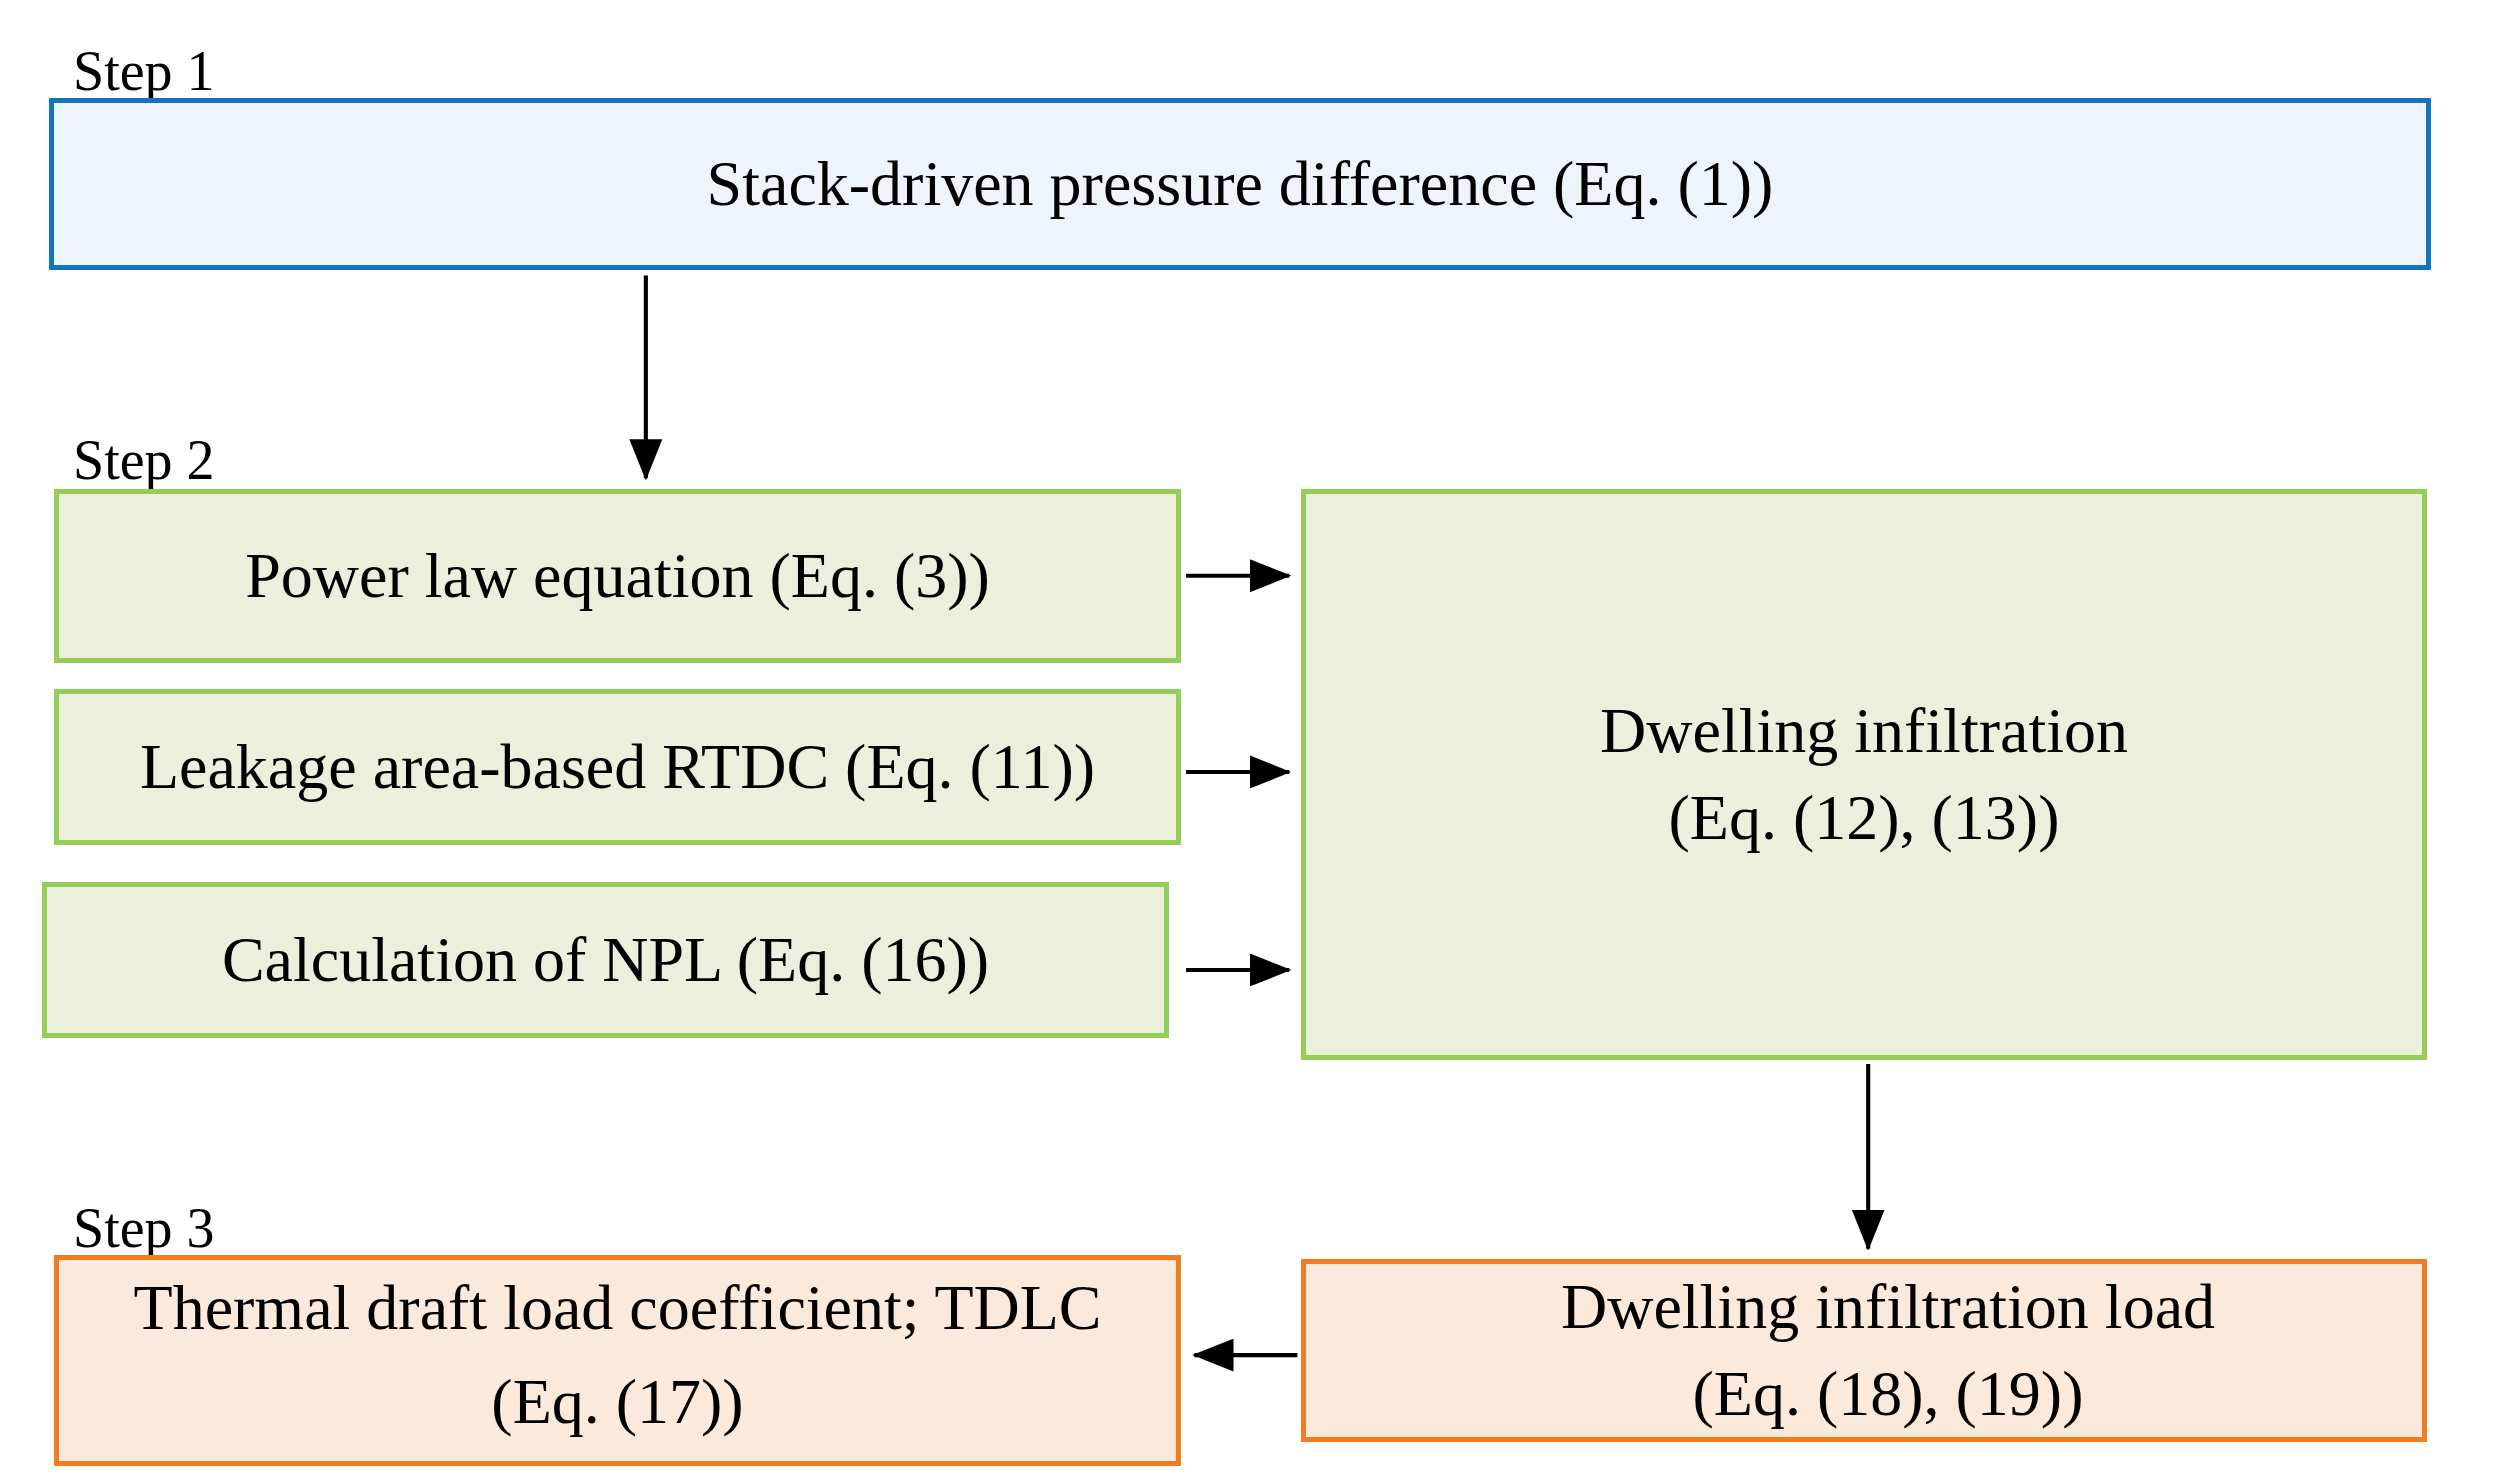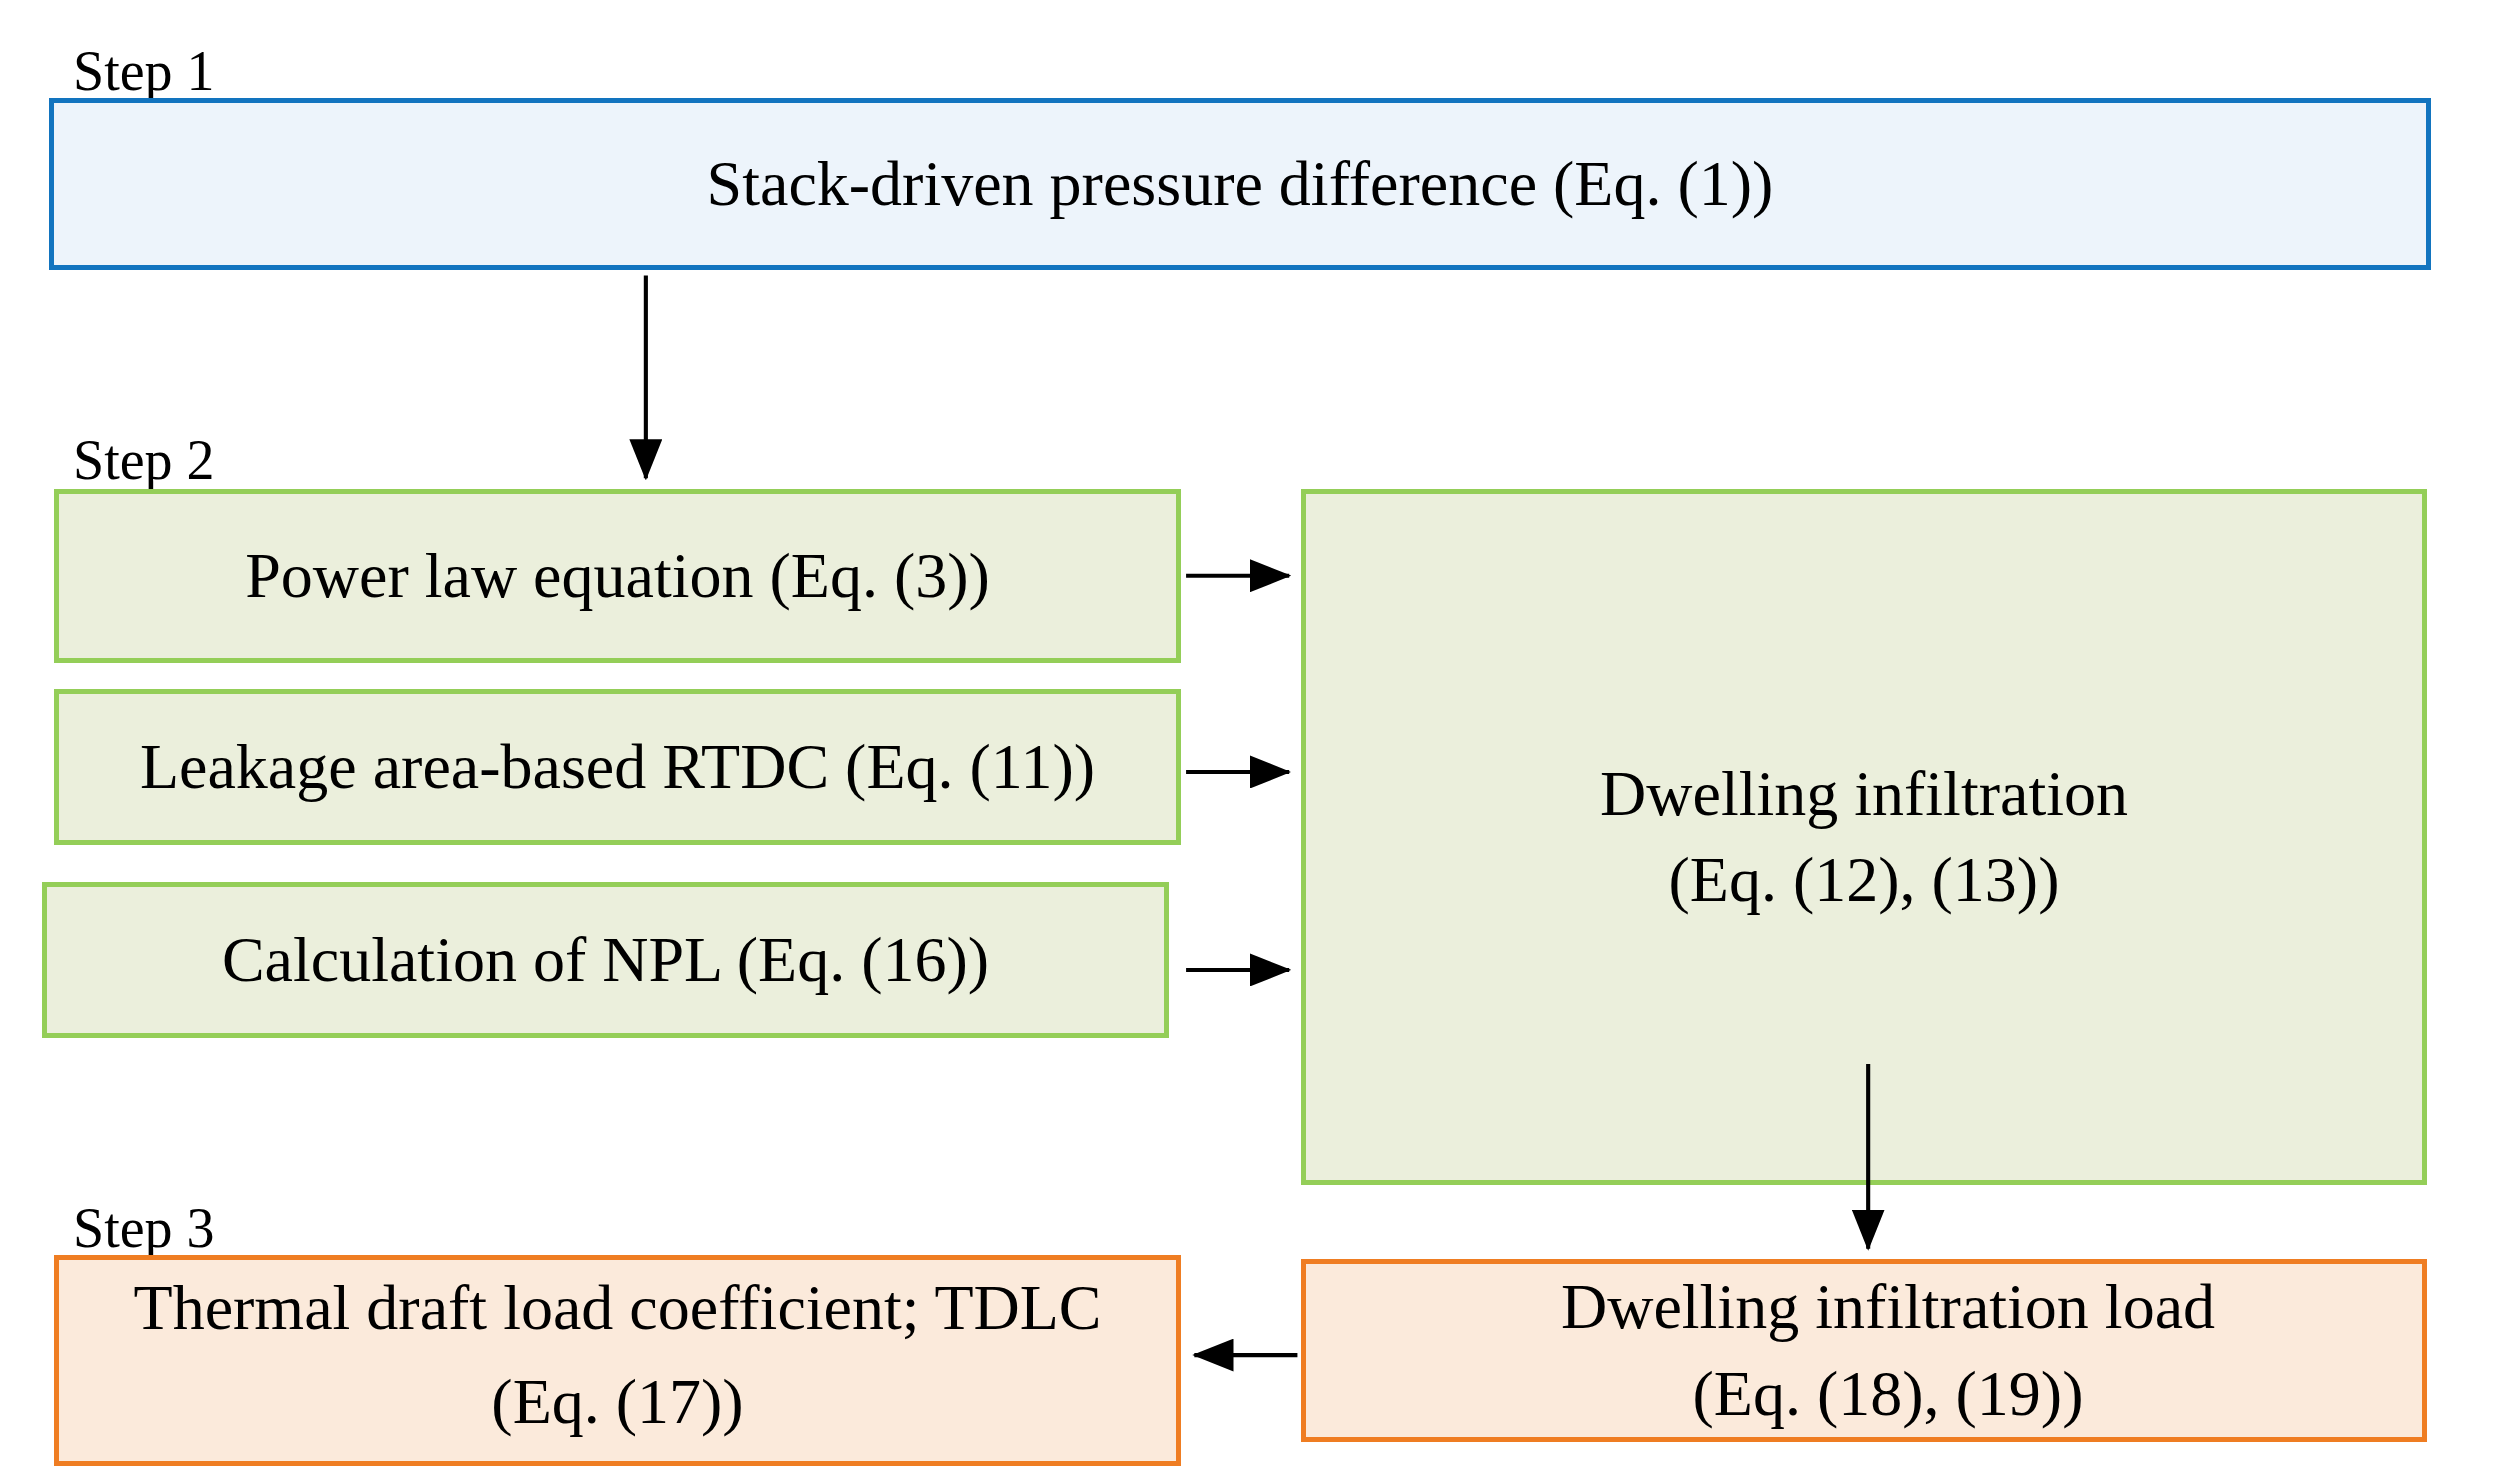--- a/index.html
+++ b/index.html
@@ -55,21 +55,21 @@
   </div>
 
   <div class="box green" style="left:54px; top:689px; width:1127px; height:156px">
     <span class="l">Leakage area-based RTDC (Eq. (11))</span>
   </div>
 
   <div class="box green" style="left:42px; top:882px; width:1127px; height:156px">
     <span class="l">Calculation of NPL (Eq. (16))</span>
   </div>
 
-  <div class="box green" style="left:1301px; top:489px; width:1126px; height:696px">
+  <div class="box green" style="left:1301px; top:489px; width:1126px; height:571px">
     <span class="l">Dwelling infiltration</span>
     <span class="l">(Eq. (12), (13))</span>
   </div>
 
   <div class="step-label" style="left:73px; top:1198px">Step 3</div>
 
   <div class="box orange spread" style="left:54px; top:1255px; width:1127px; height:211px">
     <span class="l">Thermal draft load coefficient; TDLC</span>
     <span class="l">(Eq. (17))</span>
   </div>

